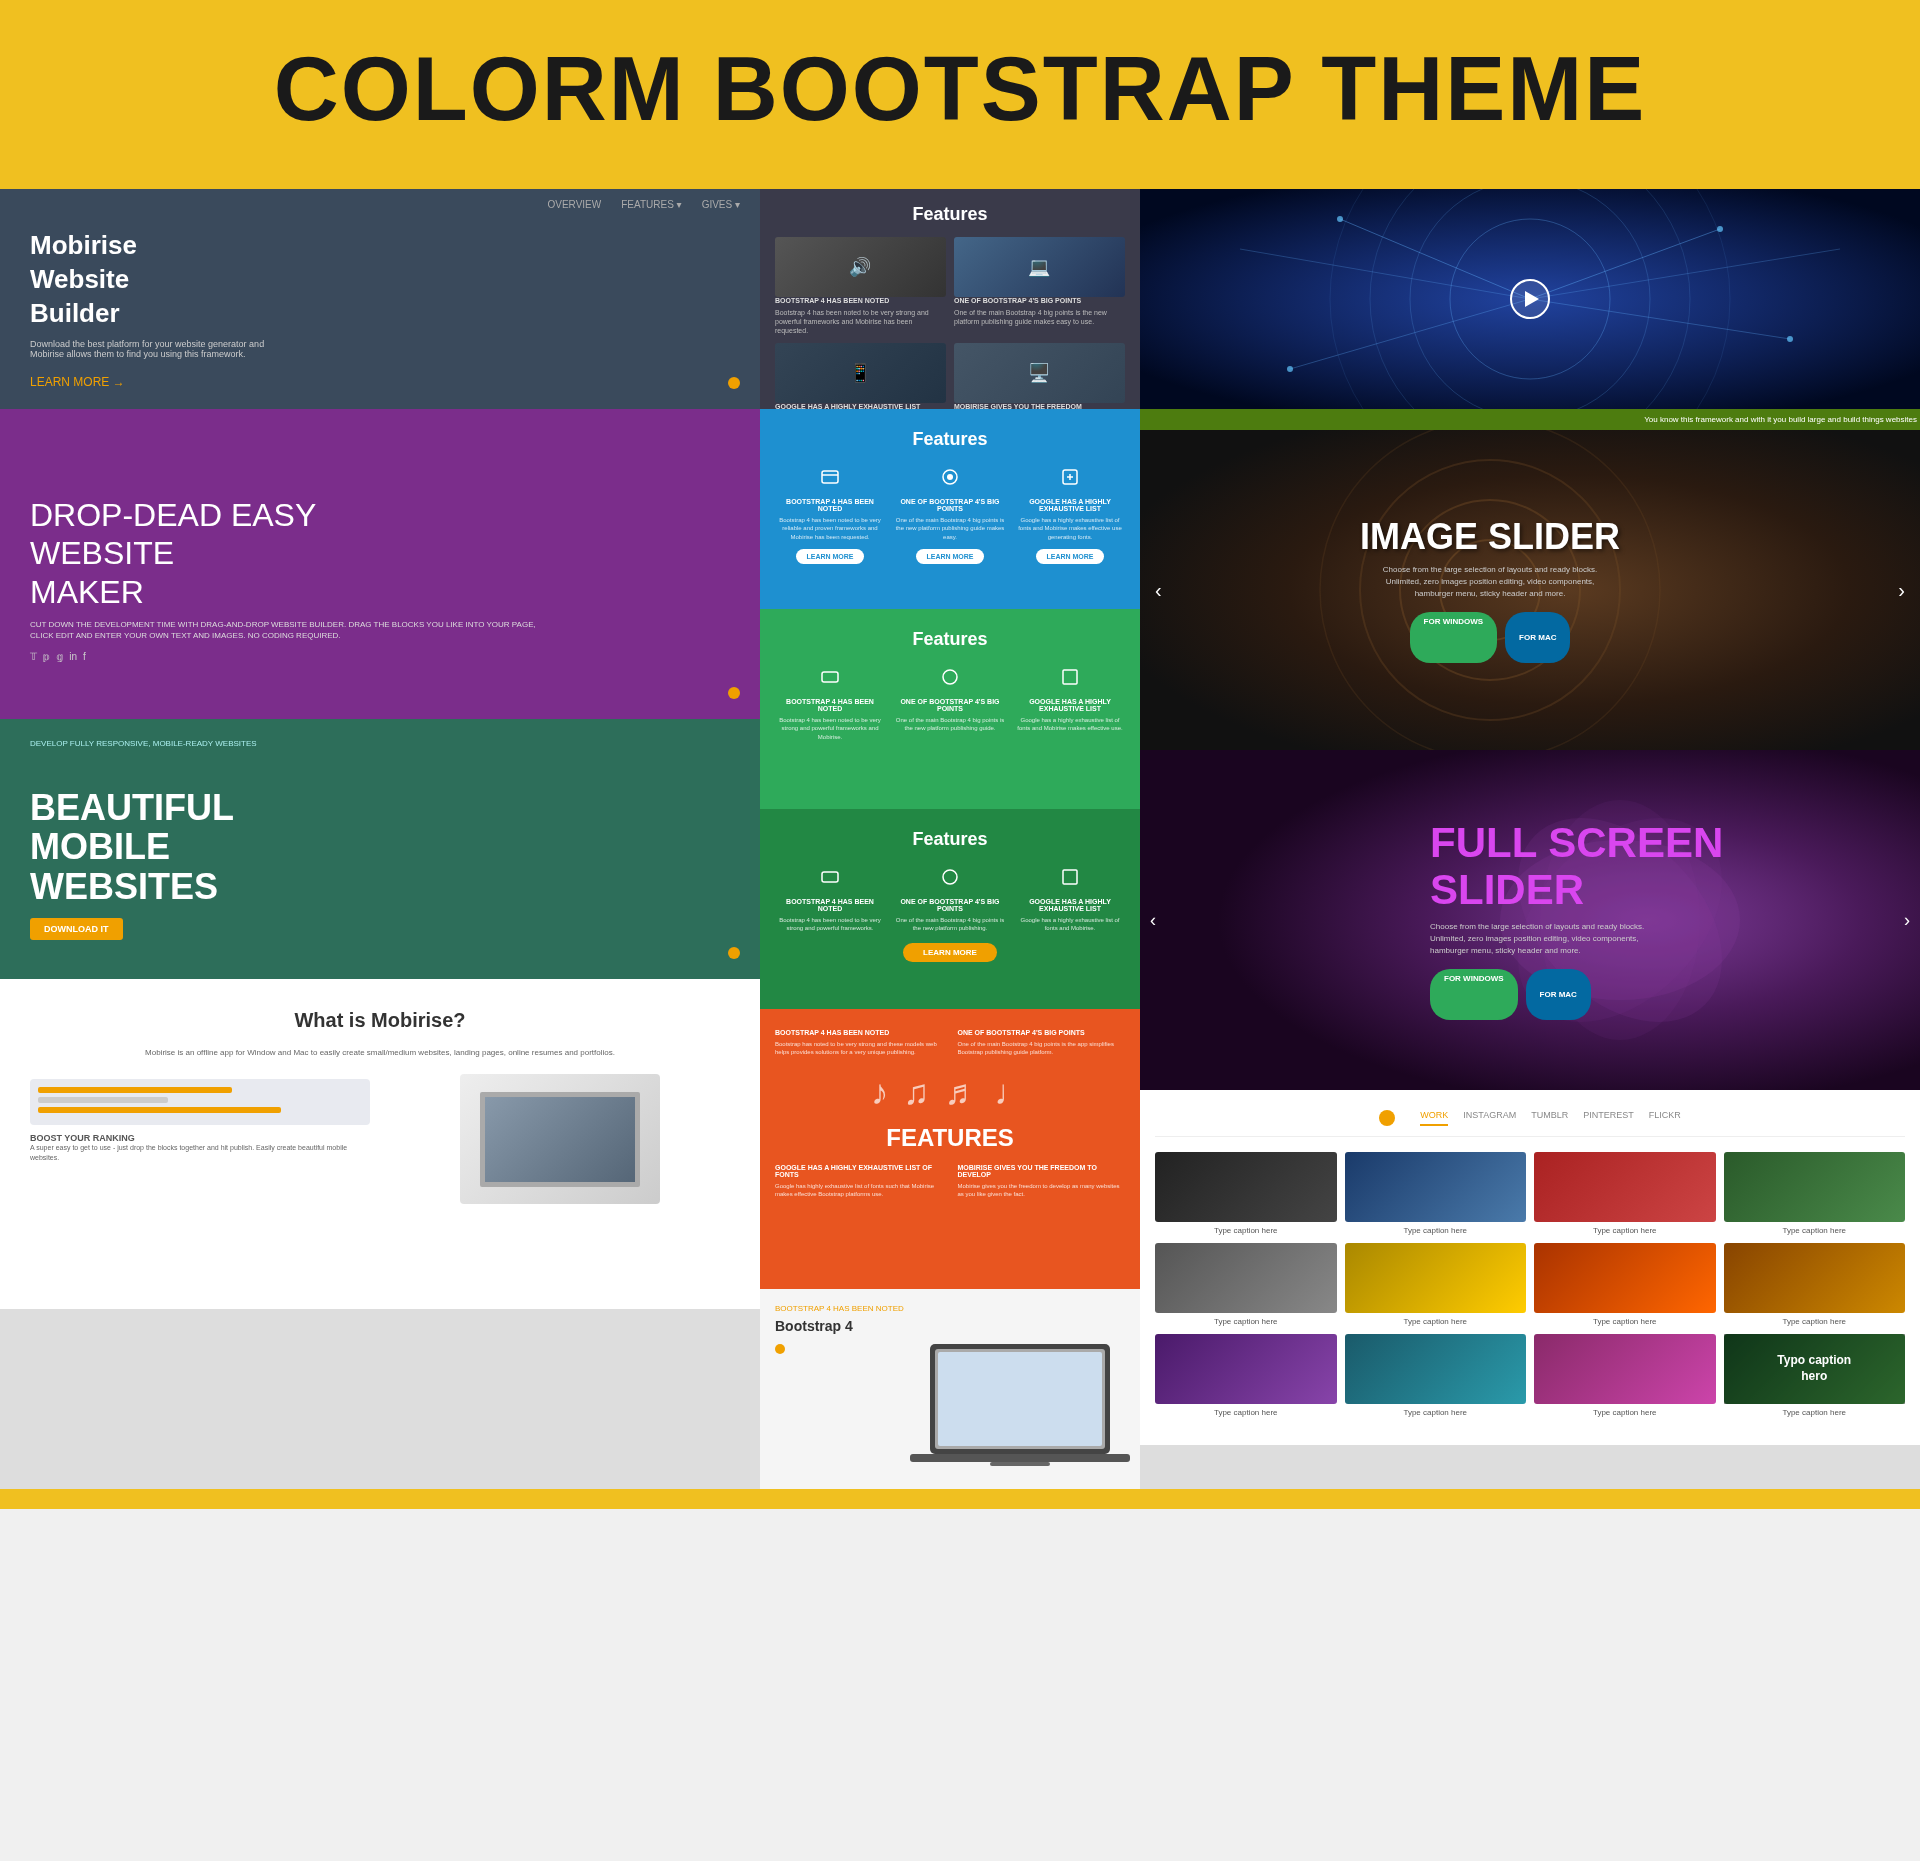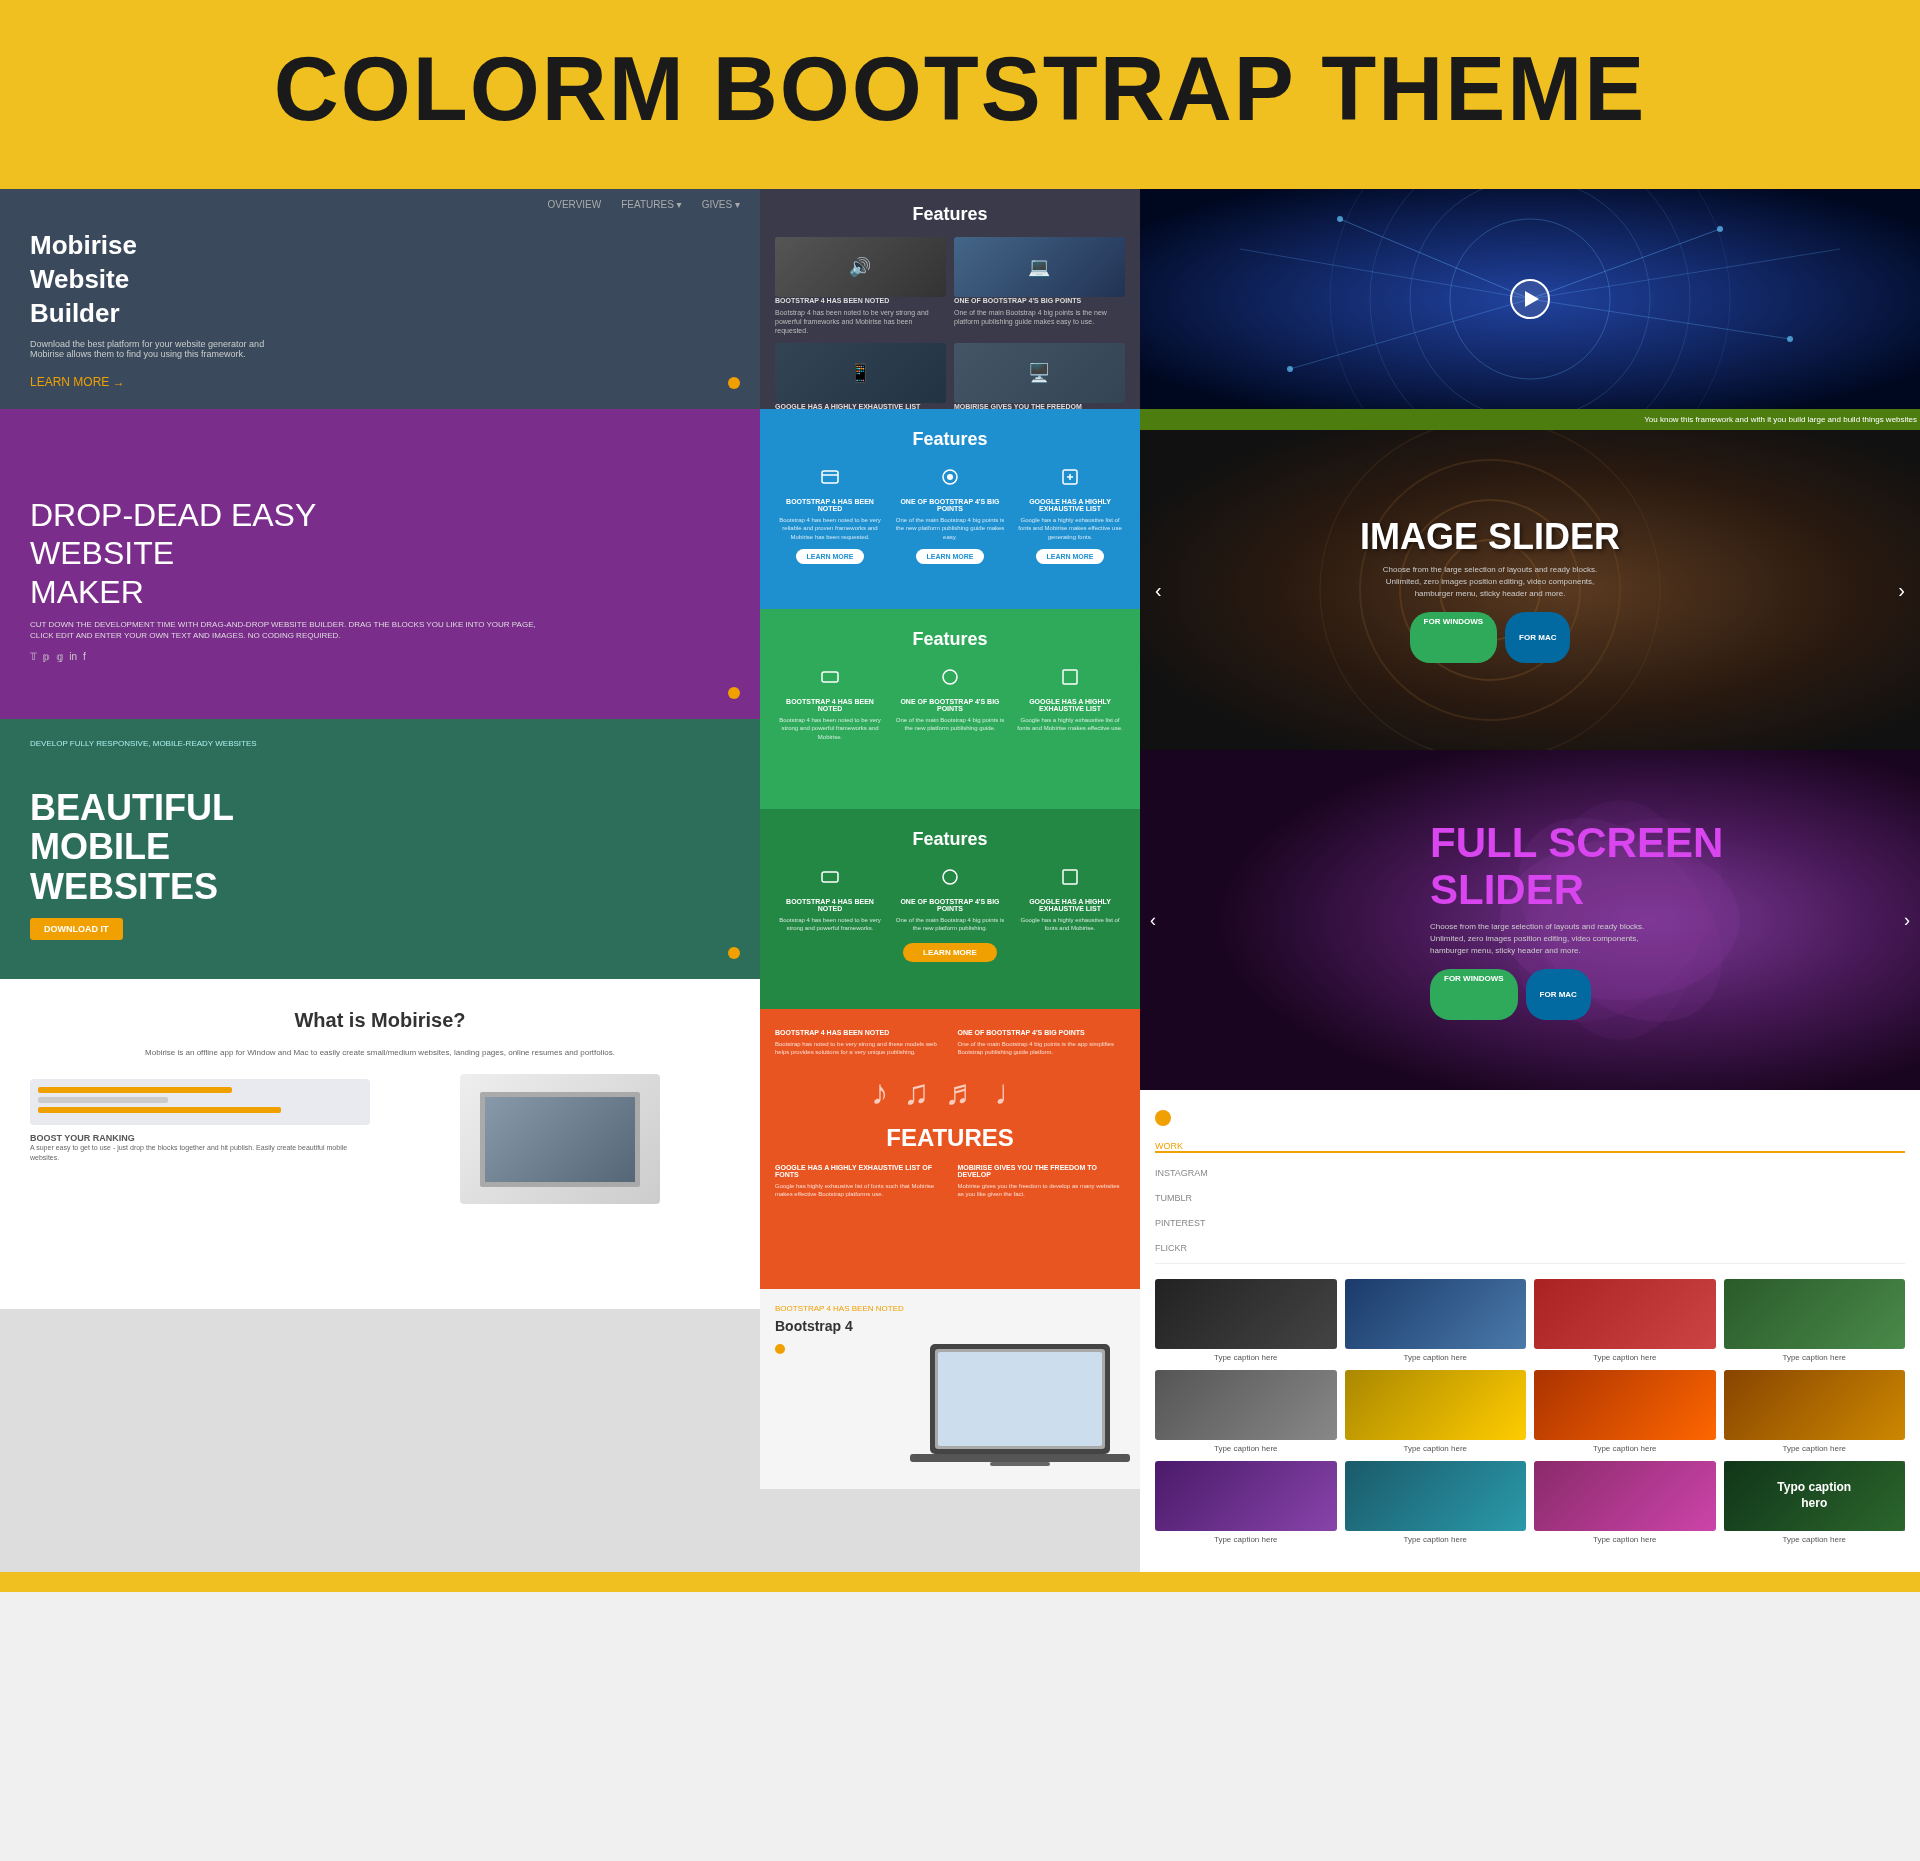--- a/index.html
+++ b/index.html
@@ -575,21 +575,20 @@
       background: white;
       padding: 20px 15px;
     }
     .gallery-nav {
       display: flex;
       justify-content: center;
       gap: 15px;
       margin-bottom: 15px;
       border-bottom: 1px solid #eee;
       padding-bottom: 10px;
-      flex-direction: column;
     }
     .gallery-nav-item {
       font-size: 9px;
       color: #888;
       cursor: pointer;
     }
     .gallery-nav-item.active {
       color: #f0a000;
       border-bottom: 2px solid #f0a000;
     }

